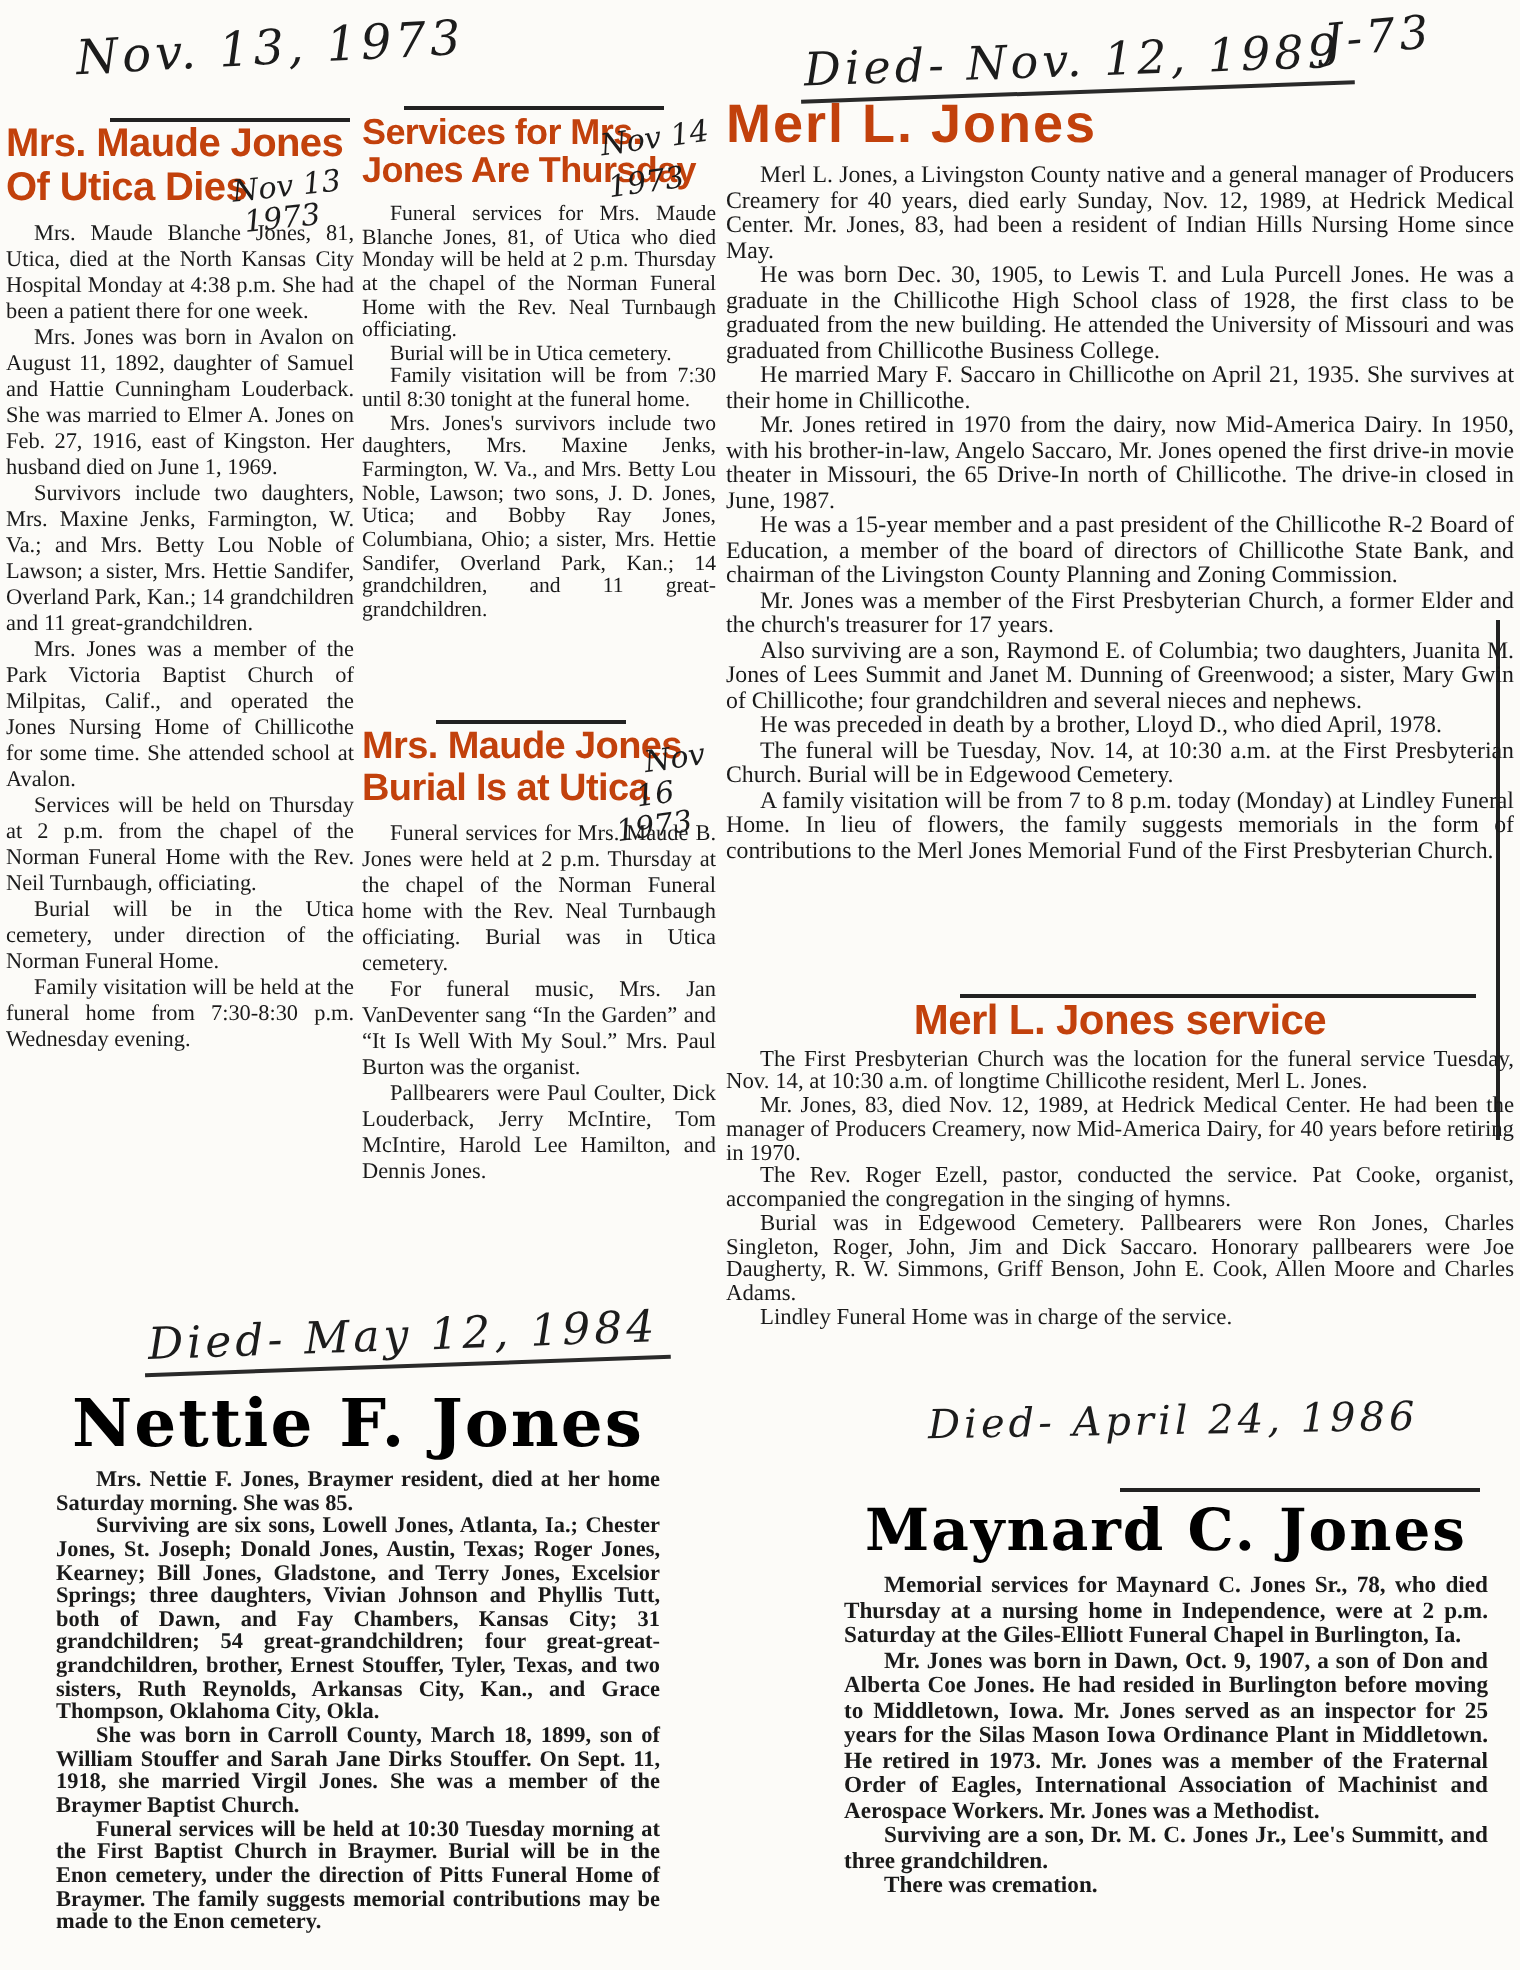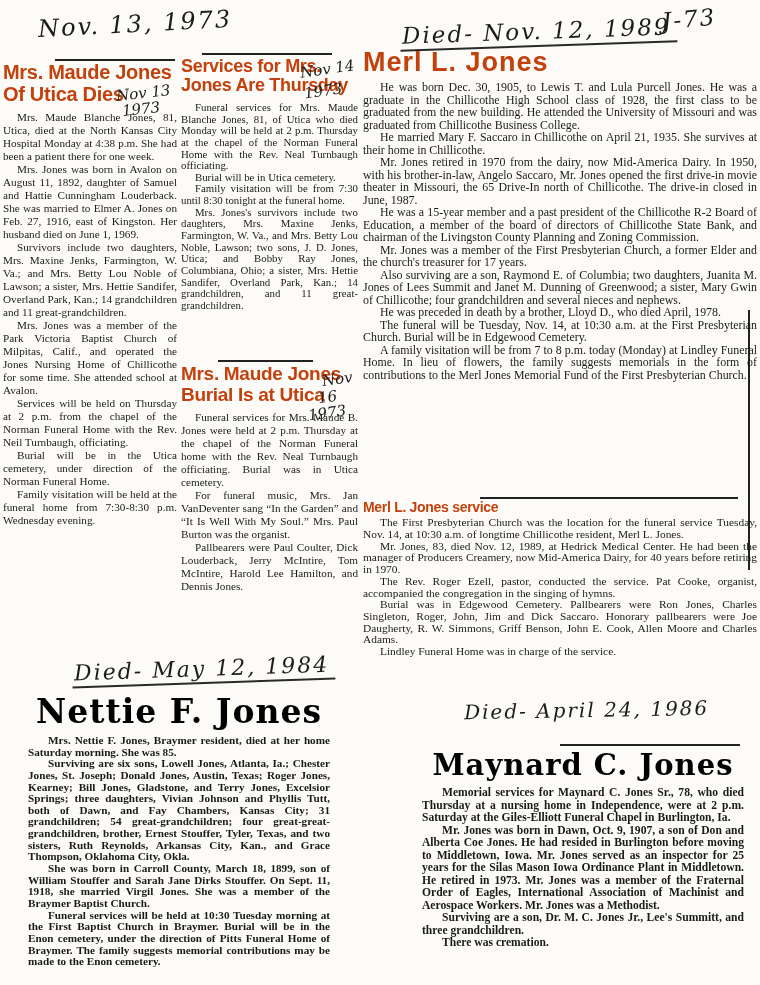--- a/index.html
+++ b/index.html
@@ -102,34 +102,35 @@
       <p>Pallbearers were Paul Coulter, Dick Louderback, Jerry McIntire, Tom McIntire, Harold Lee Hamilton, and Dennis Jones.</p>
     </div>
   </div>
   <div class="hw" style="left:322px; top:370px; font-size:15px; transform:rotate(-8deg);">Nov</div>
   <div class="hw" style="left:318px; top:388px; font-size:15px; transform:rotate(-8deg);">16</div>
   <div class="hw" style="left:308px; top:404px; font-size:15px; transform:rotate(-8deg);">1973</div>
 
   <div class="art" style="left:363px; top:48px; width:394px;">
     <div class="hl-sans" style="font-size:27px; letter-spacing:1px;">Merl L. Jones</div>
     <div class="body-serif merlbody" style="margin-top:4px;">
+      <p>Merl L. Jones, a Livingston County native and a general manager of Producers Creamery for 40 years, died early Sunday, Nov. 12, 1989, at Hedrick Medical Center. Mr. Jones, 83, had been a resident of Indian Hills Nursing Home since May.</p>
       <p>He was born Dec. 30, 1905, to Lewis T. and Lula Purcell Jones. He was a graduate in the Chillicothe High School class of 1928, the first class to be graduated from the new building. He attended the University of Missouri and was graduated from Chillicothe Business College.</p>
       <p>He married Mary F. Saccaro in Chillicothe on April 21, 1935. She survives at their home in Chillicothe.</p>
       <p>Mr. Jones retired in 1970 from the dairy, now Mid-America Dairy. In 1950, with his brother-in-law, Angelo Saccaro, Mr. Jones opened the first drive-in movie theater in Missouri, the 65 Drive-In north of Chillicothe. The drive-in closed in June, 1987.</p>
       <p>He was a 15-year member and a past president of the Chillicothe R-2 Board of Education, a member of the board of directors of Chillicothe State Bank, and chairman of the Livingston County Planning and Zoning Commission.</p>
       <p>Mr. Jones was a member of the First Presbyterian Church, a former Elder and the church's treasurer for 17 years.</p>
       <p>Also surviving are a son, Raymond E. of Columbia; two daughters, Juanita M. Jones of Lees Summit and Janet M. Dunning of Greenwood; a sister, Mary Gwin of Chillicothe; four grandchildren and several nieces and nephews.</p>
       <p>He was preceded in death by a brother, Lloyd D., who died April, 1978.</p>
       <p>The funeral will be Tuesday, Nov. 14, at 10:30 a.m. at the First Presbyterian Church. Burial will be in Edgewood Cemetery.</p>
       <p>A family visitation will be from 7 to 8 p.m. today (Monday) at Lindley Funeral Home. In lieu of flowers, the family suggests memorials in the form of contributions to the Merl Jones Memorial Fund of the First Presbyterian Church.</p>
     </div>
   </div>
 
   <div class="art" style="left:363px; top:500px; width:394px;">
-    <div class="hl-sans" style="font-size:14px; ">Merl L. Jones service</div>
+    <div class="hl-sans" style="font-size:21px; text-align:center;">Merl L. Jones service</div>
     <div class="body-serif servicebody" style="margin-top:2px;">
       <p>The First Presbyterian Church was the location for the funeral service Tuesday, Nov. 14, at 10:30 a.m. of longtime Chillicothe resident, Merl L. Jones.</p>
       <p>Mr. Jones, 83, died Nov. 12, 1989, at Hedrick Medical Center. He had been the manager of Producers Creamery, now Mid-America Dairy, for 40 years before retiring in 1970.</p>
       <p>The Rev. Roger Ezell, pastor, conducted the service. Pat Cooke, organist, accompanied the congregation in the singing of hymns.</p>
       <p>Burial was in Edgewood Cemetery. Pallbearers were Ron Jones, Charles Singleton, Roger, John, Jim and Dick Saccaro. Honorary pallbearers were Joe Daugherty, R. W. Simmons, Griff Benson, John E. Cook, Allen Moore and Charles Adams.</p>
       <p>Lindley Funeral Home was in charge of the service.</p>
     </div>
   </div>
 
   <div class="art" style="left:28px; top:692px; width:302px;">

